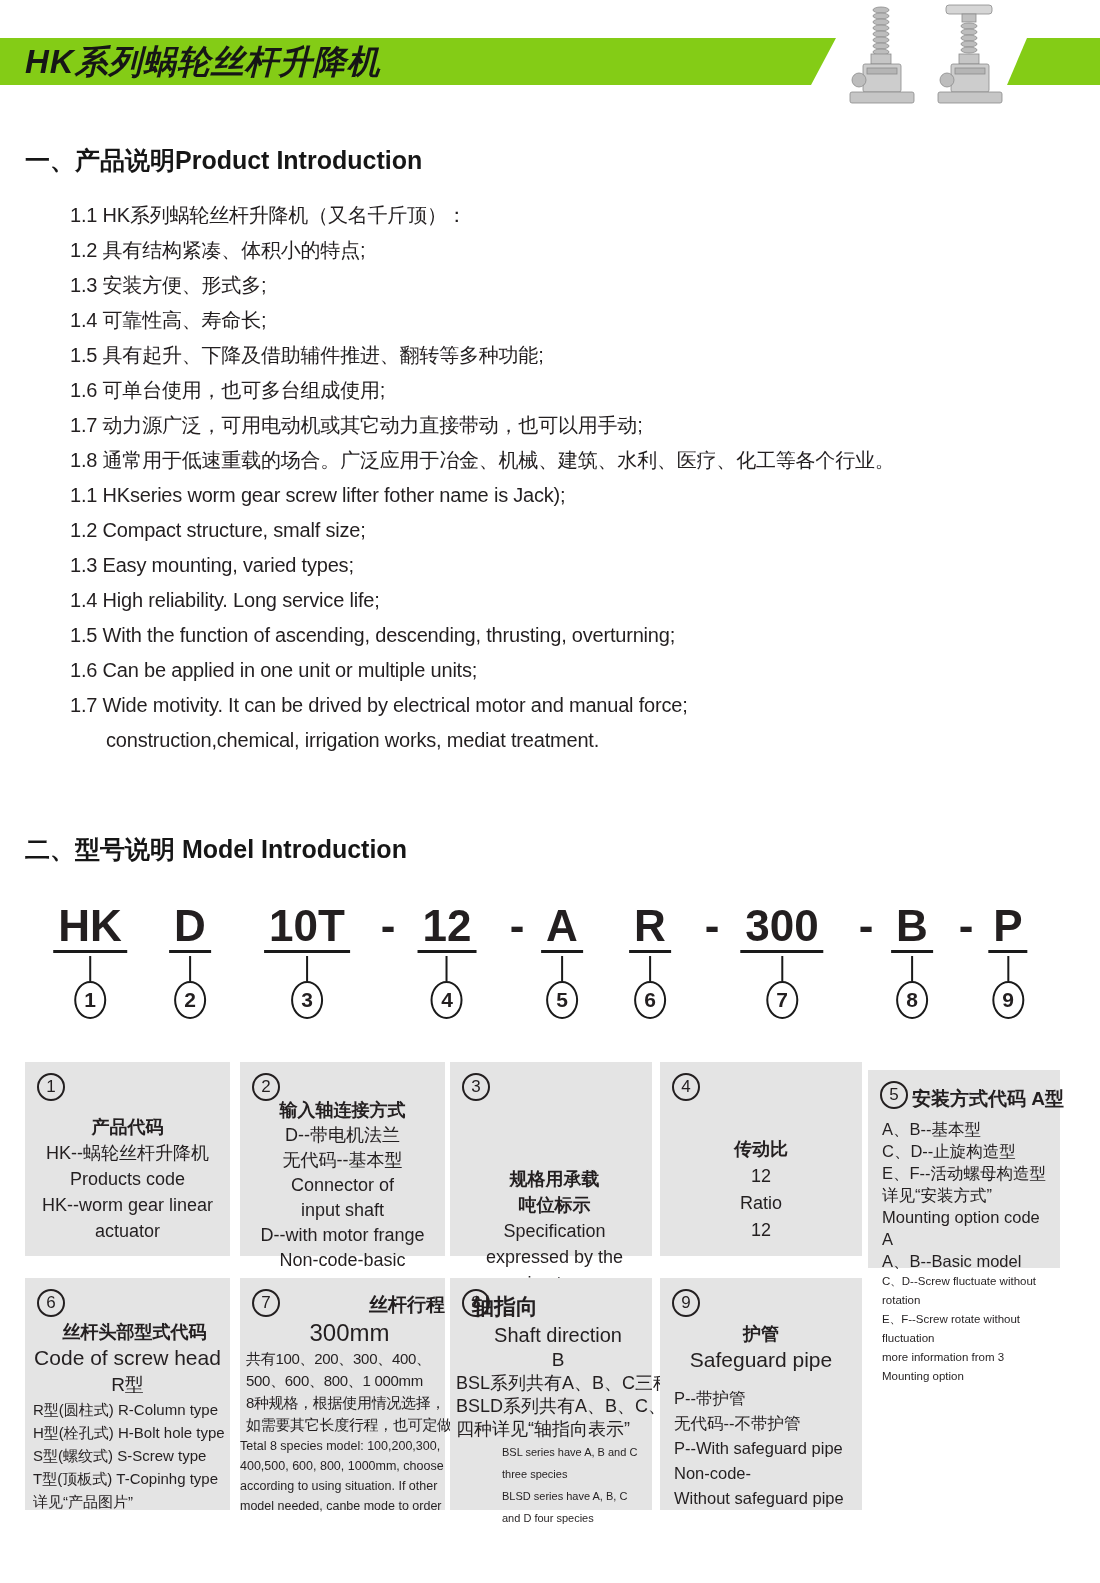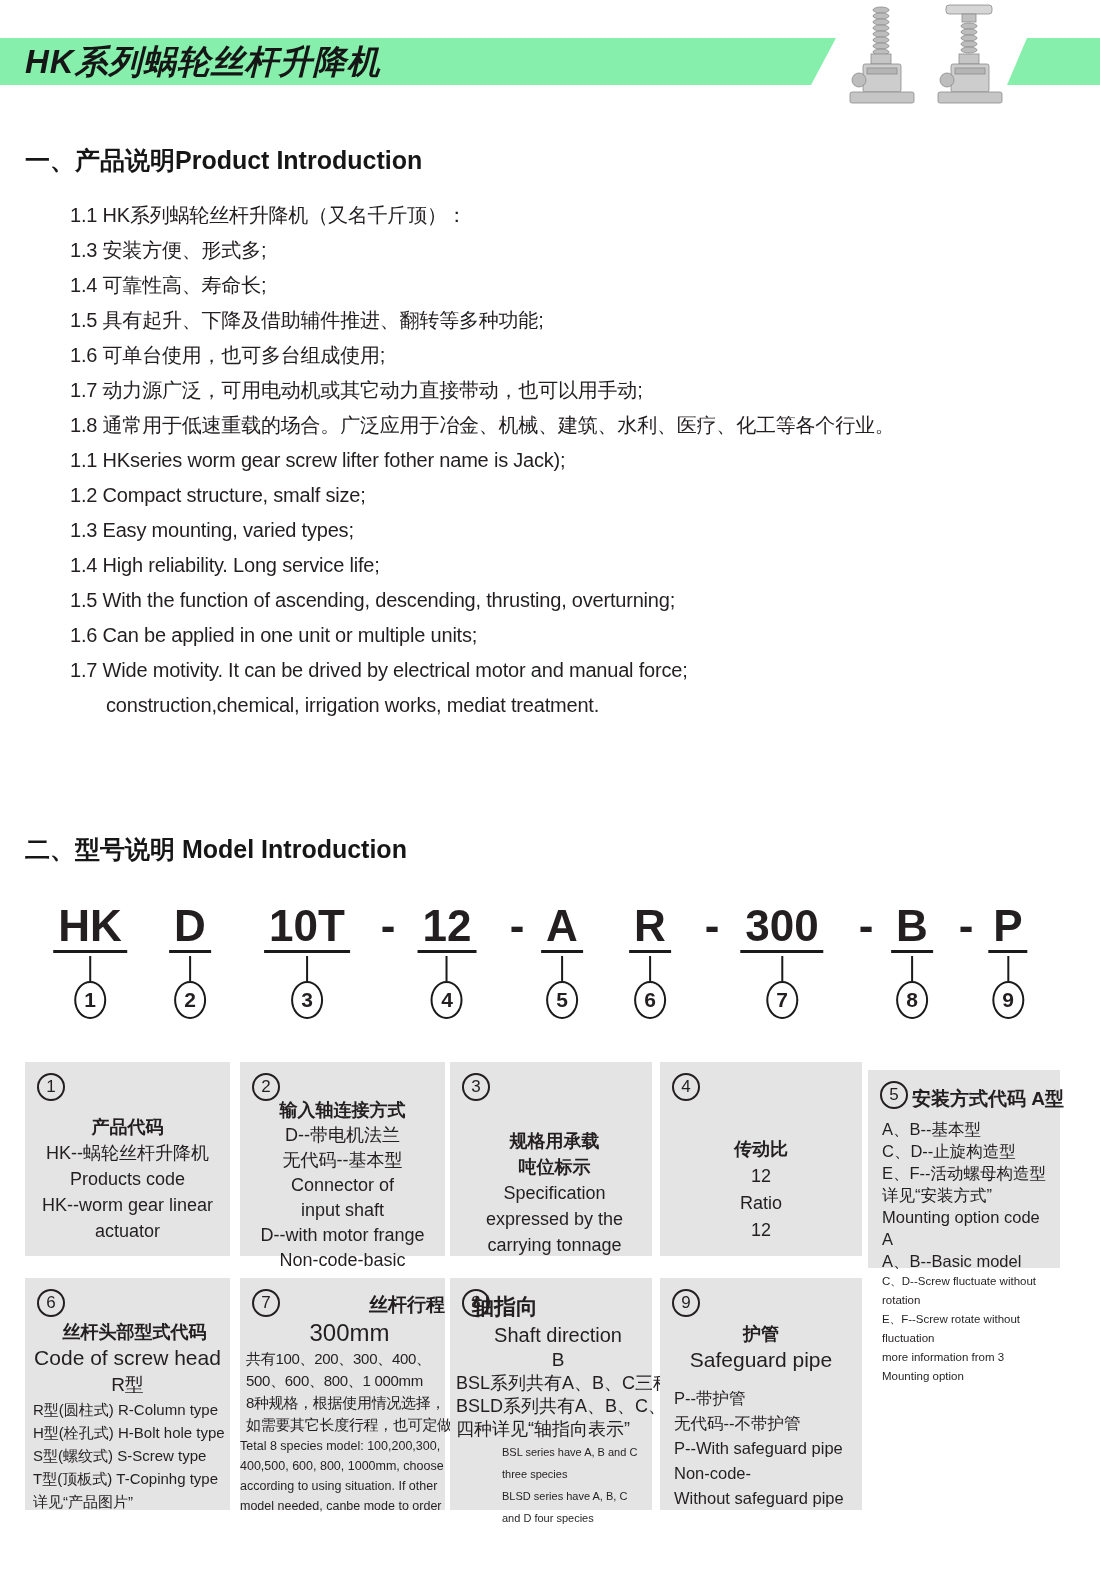--- a/index.html
+++ b/index.html
@@ -1,21 +1,21 @@
 <!DOCTYPE html>
 <html><head>
 <meta charset="utf-8">
 <style>
   html,body{margin:0;padding:0;background:#ffffff;}
   .page{
     position:relative;width:1100px;height:1583px;background:#fff;
     font-family:"Liberation Sans","DejaVu Sans",sans-serif;color:#231f20;overflow:hidden;
   }
   
-  .band{position:absolute;top:38px;height:47px;background:#86efac;}
+  .band{position:absolute;top:38px;height:47px;background:#84cc16;}
   .band-left{left:0;width:836px;clip-path:polygon(0 0,100% 0,calc(100% - 25px) 100%,0 100%);}
   .band-right{left:1005px;width:95px;clip-path:polygon(22px 0,100% 0,100% 100%,2px 100%);}
   .band-title{position:absolute;left:25px;top:4px;margin:0;font-size:33px;line-height:40px;
     font-style:italic;font-weight:bold;letter-spacing:1px;color:#161616;white-space:nowrap;}
   .jacks{position:absolute;left:843px;top:2px;}
   
   .sec-heading{position:absolute;left:25px;margin:0;font-size:25px;font-weight:bold;color:#161616;white-space:nowrap;}
   .h1pos{top:144px;}
   .h2pos{top:833px;}
   .list{position:absolute;left:70px;top:198px;width:990px;font-size:20px;letter-spacing:-0.2px;}
@@ -42,21 +42,21 @@
   .bxp4{left:660px;top:1062px;width:202px;height:194px;}
   .bxp5{left:868px;top:1070px;width:192px;height:198px;}
   .bxp6{left:25px;top:1278px;width:205px;height:232px;}
   .bxp7{left:240px;top:1278px;width:205px;height:232px;}
   .bxp8{left:450px;top:1278px;width:202px;height:232px;}
   .bxp9{left:660px;top:1278px;width:202px;height:232px;}
   .bt{font-weight:bold;font-size:18px;}
   .ctr{text-align:center;}
   .b1c{padding-top:52px;font-size:18px;line-height:26px;}
   .b2c{padding-top:36px;font-size:18px;line-height:25px;}
-  .b3c{padding-top:66px;font-size:18px;line-height:26px;margin-left:7px;}
+  .b3c{padding-top:104px;font-size:18px;line-height:26px;margin-left:7px;}
   .b4c{padding-top:74px;font-size:18px;line-height:27px;}
   .b5t{margin:16px 6px 0 44px;font-weight:bold;font-size:19px;white-space:nowrap;}
   .b5c{padding:6px 6px 0 14px;font-size:16.5px;line-height:22px;}
   .b5c .sm{font-size:11.5px;line-height:19px;}
   .b6c{padding-top:42px;}
   .b6c .bt{text-align:center;padding-left:14px;}
   .b6c .big{font-size:21px;line-height:28px;text-align:center;}
   .b6c .med{font-size:19px;line-height:26px;text-align:center;}
   .b6c .ln6{font-size:15px;line-height:23px;padding-left:8px;white-space:nowrap;}
   .b7t{margin:14px 0 0 0;text-align:right;font-weight:bold;font-size:19px;padding-left:22px;}
@@ -118,20 +118,21 @@
       <rect x="108" y="62" width="38" height="28" rx="2" fill="#cdcdcd"></rect>
       <rect x="112" y="66" width="30" height="6" fill="#b5b5b5"></rect>
       <circle cx="104" cy="78" r="7" fill="#bdbdbd"></circle>
       <rect x="95" y="90" width="64" height="11" rx="2" fill="#c6c6c6"></rect>
     </g>
   </svg>
 
   <h2 class="sec-heading h1pos">一、产品说明Product Introduction</h2>
   <div class="list">
     <div class="li">1.1 HK系列蜗轮丝杆升降机（又名千斤顶）：</div>
+    <div class="li">1.2 具有结构紧凑、体积小的特点;</div>
     <div class="li">1.3 安装方便、形式多;</div>
     <div class="li">1.4 可靠性高、寿命长;</div>
     <div class="li">1.5 具有起升、下降及借助辅件推进、翻转等多种功能;</div>
     <div class="li">1.6 可单台使用，也可多台组成使用;</div>
     <div class="li">1.7 动力源广泛，可用电动机或其它动力直接带动，也可以用手动;</div>
     <div class="li">1.8 通常用于低速重载的场合。广泛应用于冶金、机械、建筑、水利、医疗、化工等各个行业。</div>
     <div class="li">1.1 HKseries worm gear screw lifter fother name is Jack);</div>
     <div class="li">1.2 Compact structure, smalf size;</div>
     <div class="li">1.3 Easy mounting, varied types;</div>
     <div class="li">1.4 High reliability. Long service life;</div>

